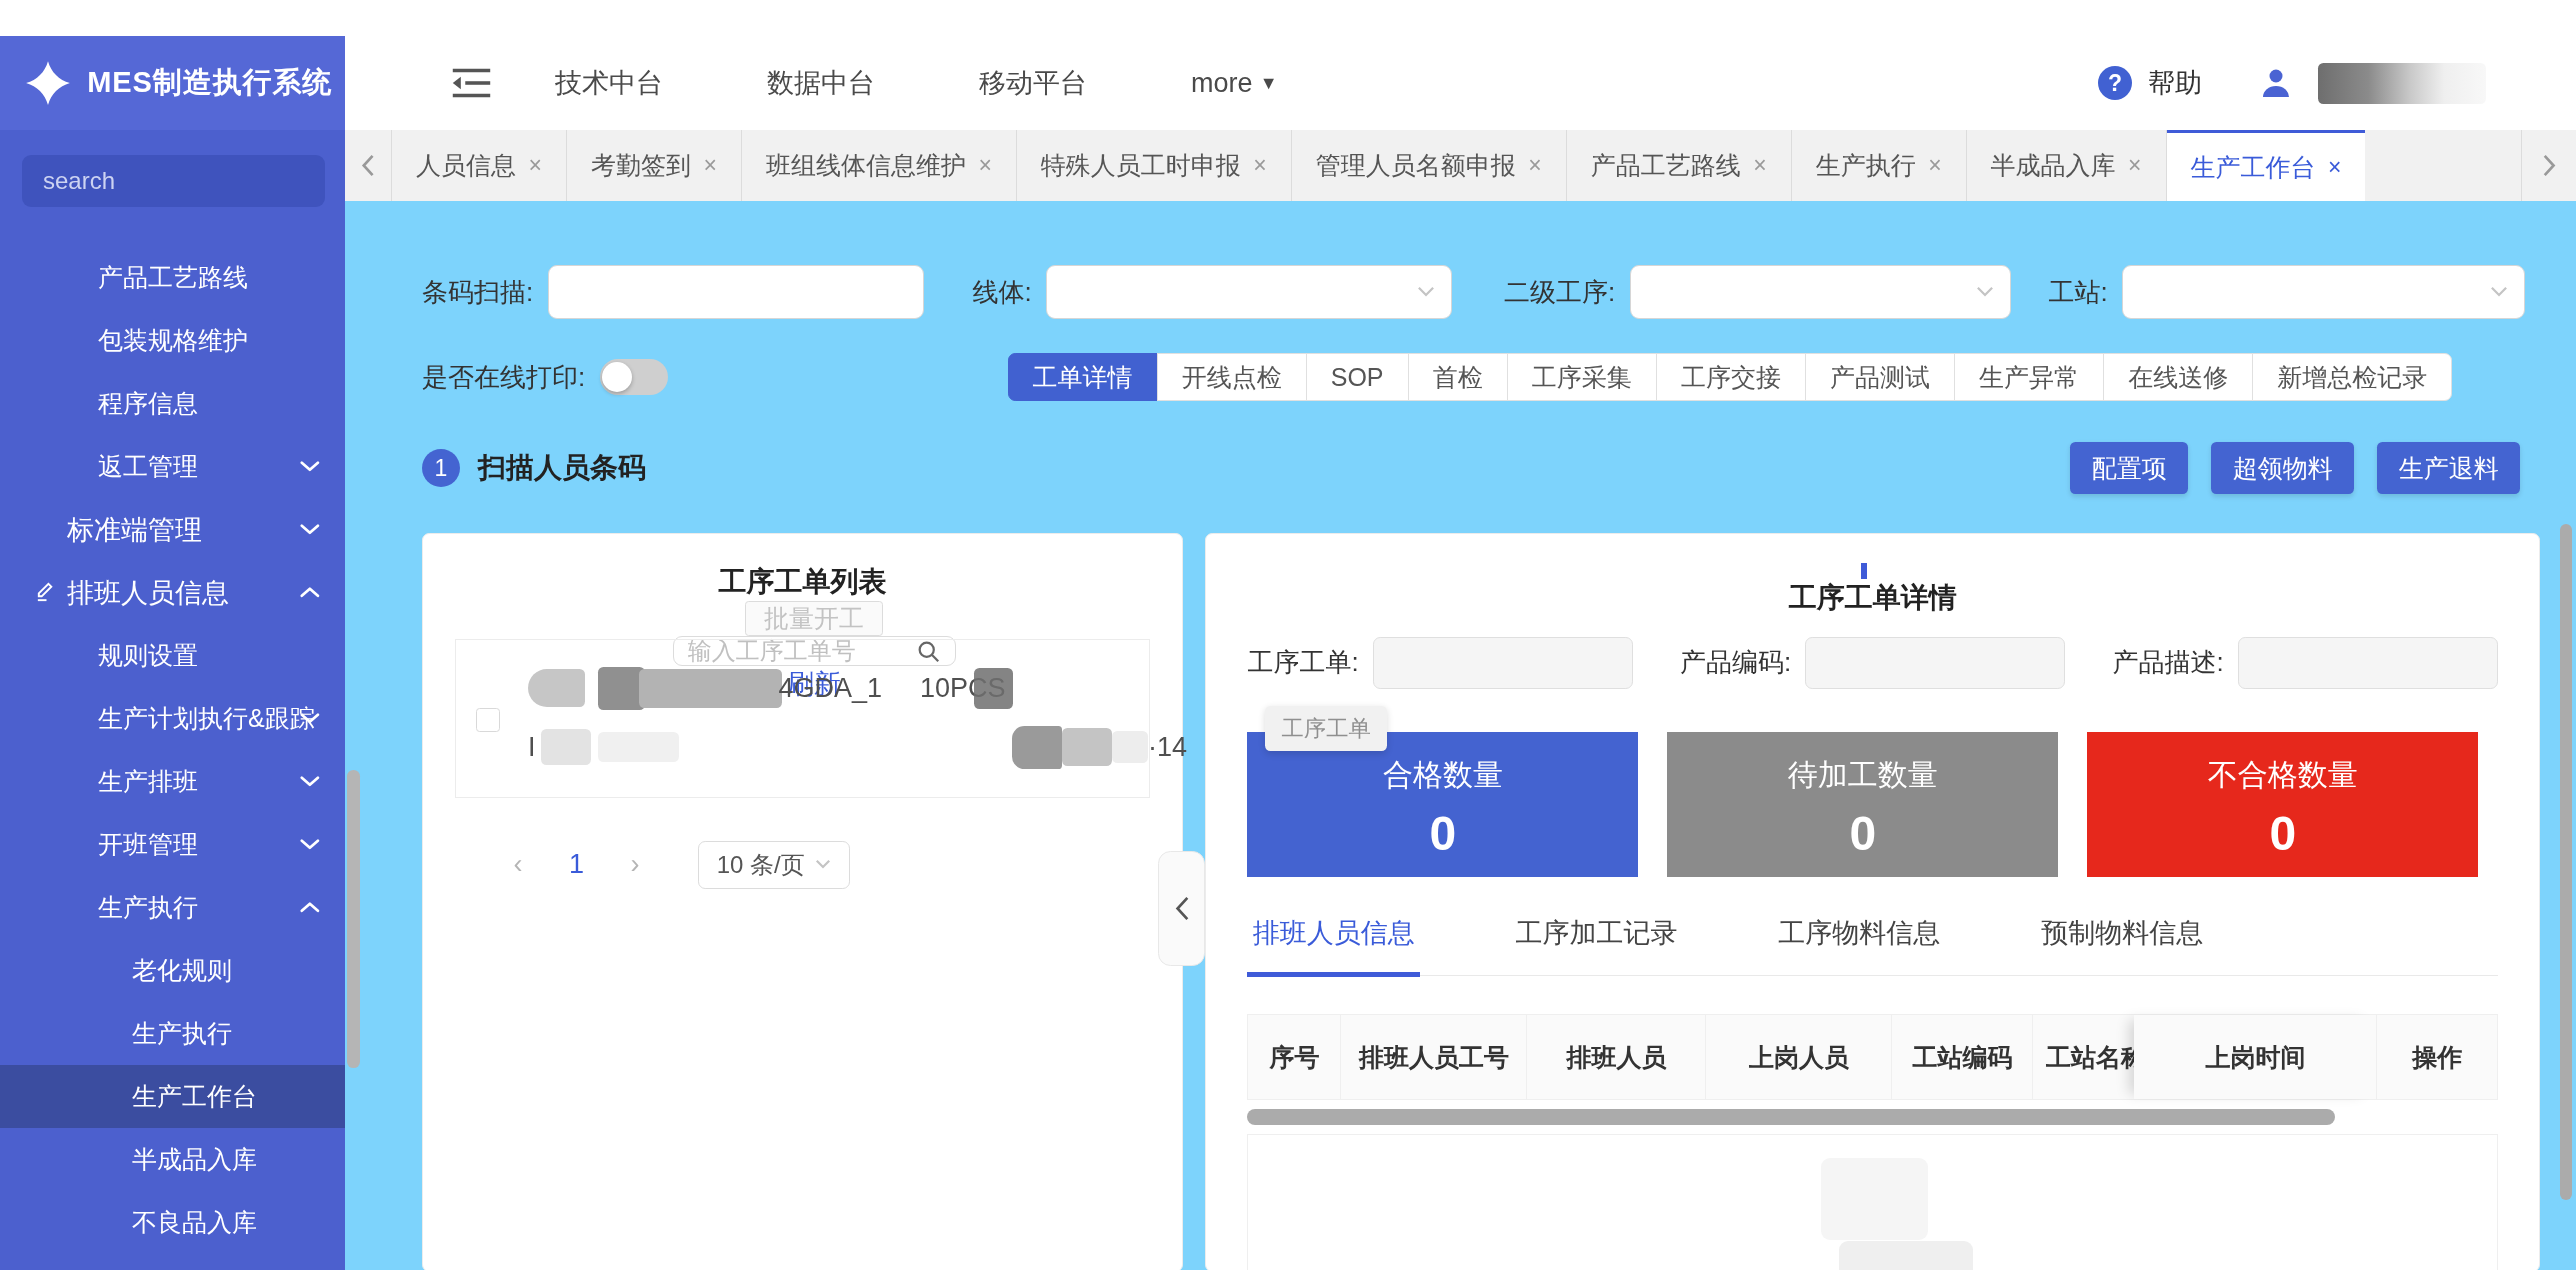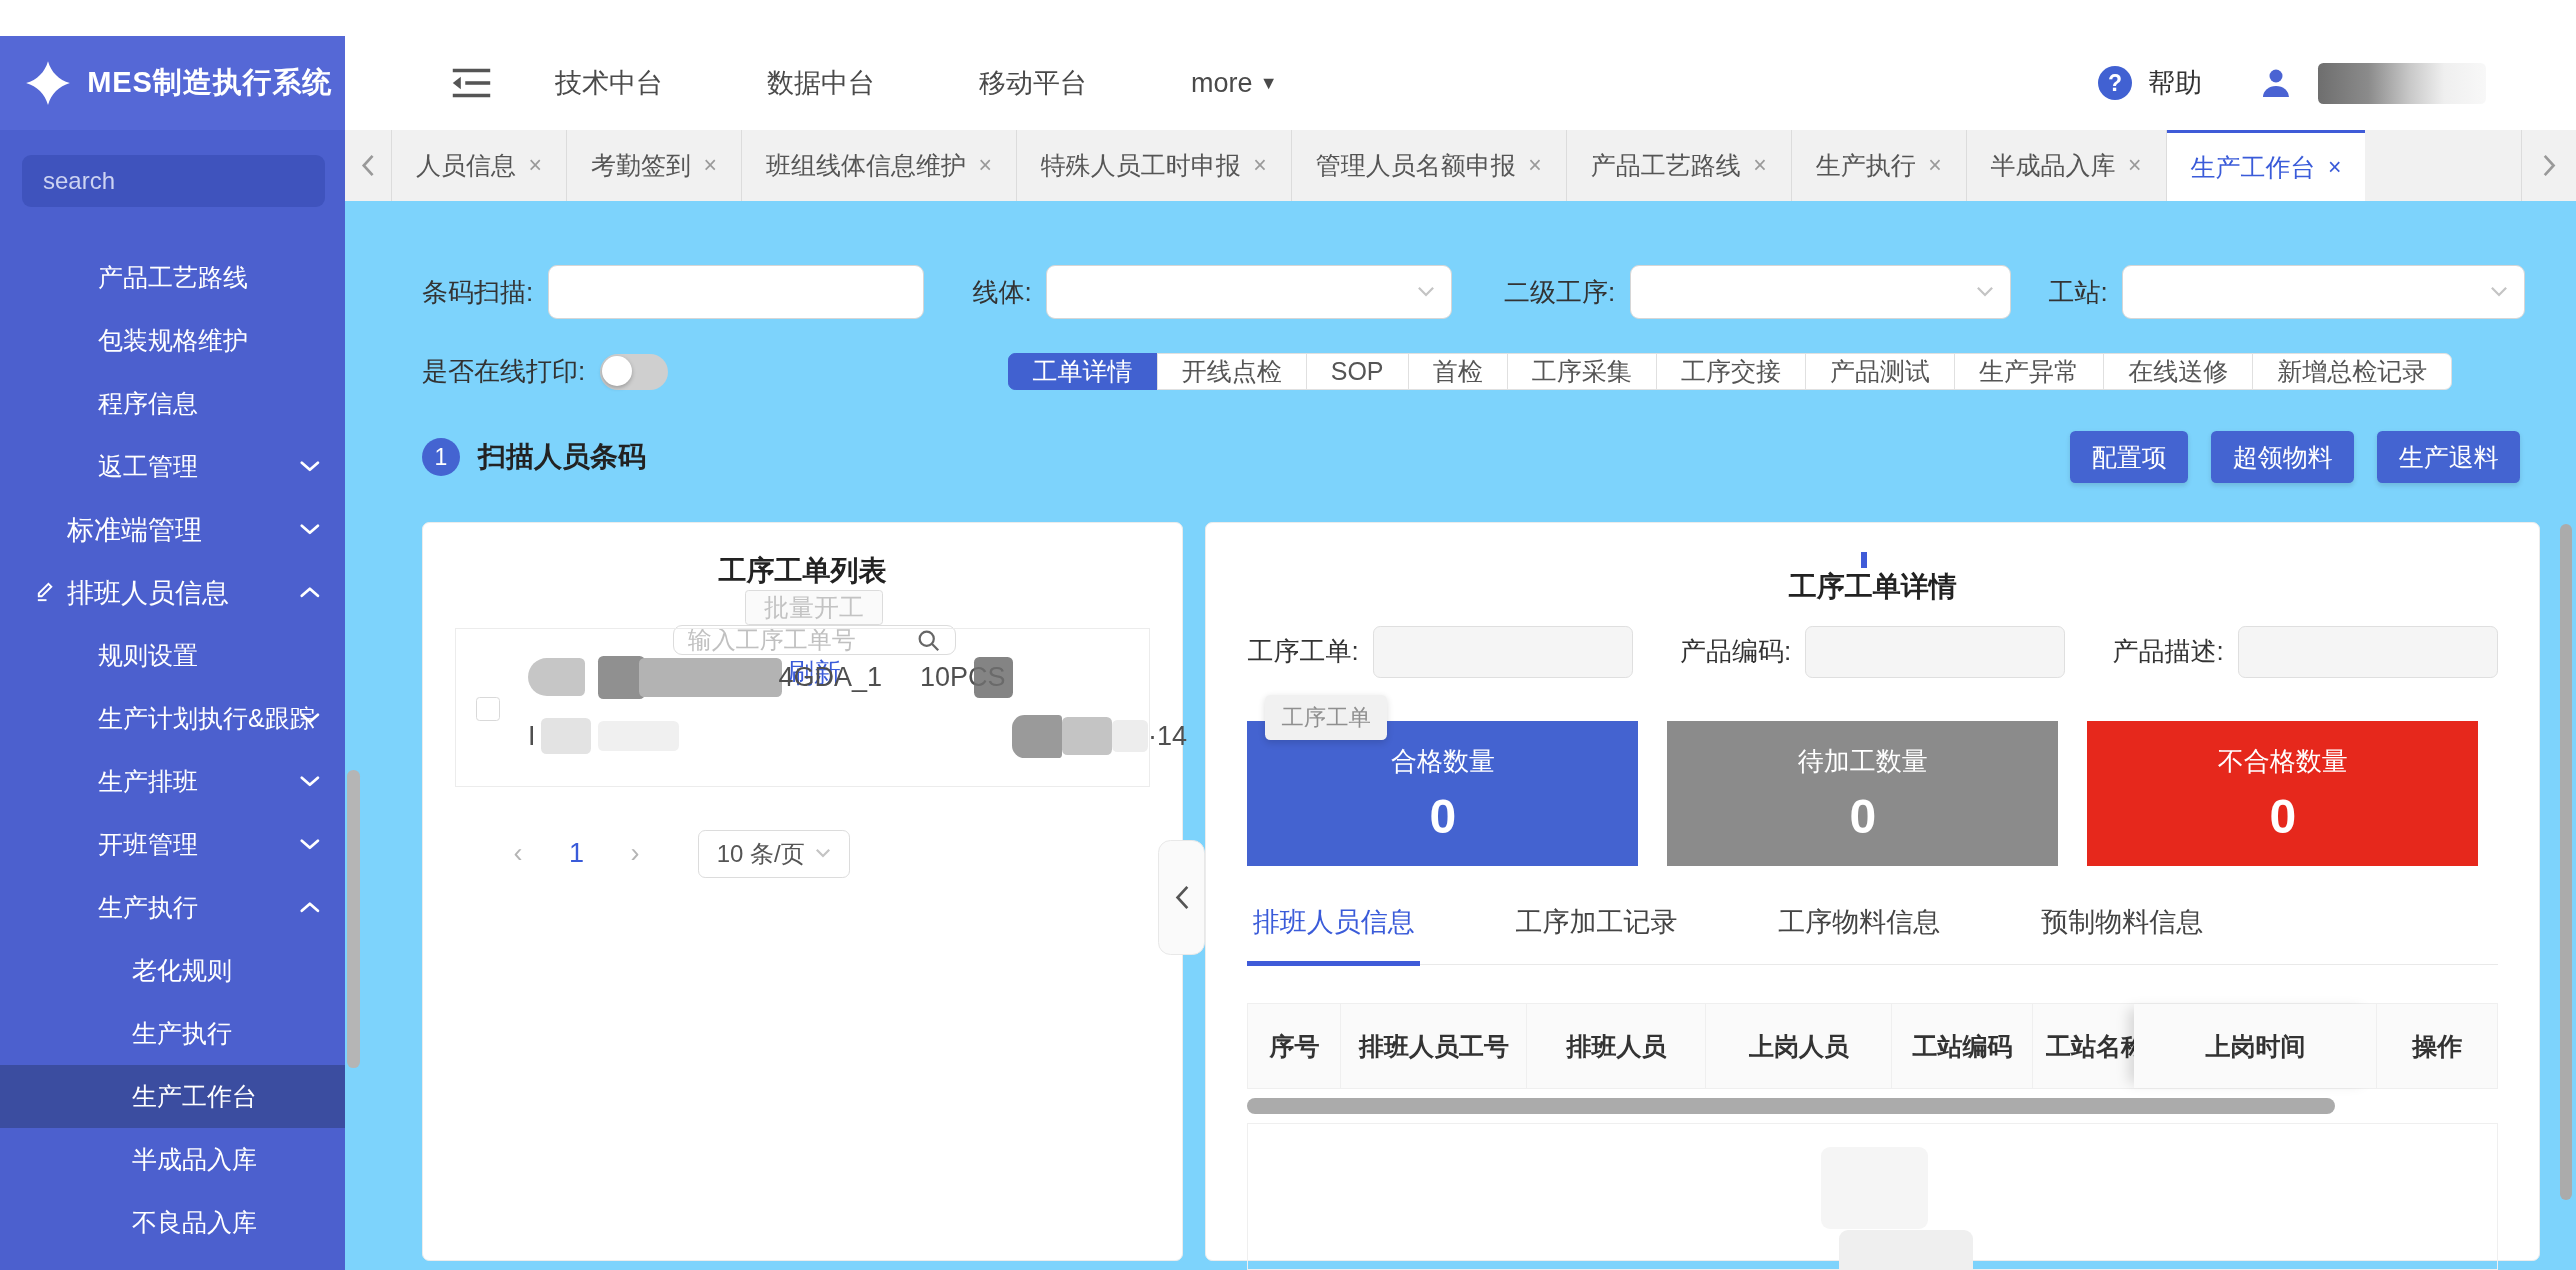--- a/index.html
+++ b/index.html
@@ -63,21 +63,21 @@
     display:flex; align-items:center; justify-content:flex-end; padding:0 16px; cursor:pointer; }
   .fsel.w1{ width:406px; margin-right:52px;} .fsel.w2{ width:381px; margin-right:38px;} .fsel.w3{ width:403px;}
   .gap1{ margin-left:49px;}
   .filter-row .grp { display:flex; align-items:center; }
 
   .row2 { margin-top:34px; display:flex; align-items:center; }
   .toggle { width:68px; height:36px; border-radius:18px; background:#cfcfcf; position:relative; cursor:pointer; }
   .toggle .knob { position:absolute; left:2.7px; top:2.7px; width:30px; height:30px; border-radius:50%;
     background:#fff; box-shadow:0 1.8px 4.5px rgba(0,0,0,.25); }
   .seg { display:flex; margin-left:340px; }
-  .seg .sbtn { height:37px; display:flex; align-items:center; padding:0 24px; font-size:25px; color:#555;
+  .seg .sbtn { height:48px; display:flex; align-items:center; padding:0 24px; font-size:25px; color:#555;
     background:#fff; border:0.9px solid #e0e0e0; margin-left:-0.9px; cursor:pointer; white-space:nowrap; }
   .seg .sbtn:first-child { border-radius:7.2px 0 0 7.2px; margin-left:0; }
   .seg .sbtn:last-child { border-radius:0 7.2px 7.2px 0; }
   .seg .sbtn.active { background:#4161d0; border-color:#4161d0; color:#fff; }
 
   .step-row { margin-top:41px; display:flex; align-items:center; }
   .step-circle { width:38px; height:38px; border-radius:50%; background:#4464d1; color:#fff; font-size:23px;
     display:flex; align-items:center; justify-content:center; margin-right:18px; }
   .step-label { font-size:28px; font-weight:bold; color:#222; }
   .actions { margin-left:auto; display:flex; gap:23px; margin-right:10.7px; }
@@ -121,21 +121,21 @@
   .fields { margin-top:19.7px; display:flex; align-items:center; }
   .fld { display:flex; align-items:center; }
   .fld + .fld { margin-left:47px; }
   .dinput { width:260px; height:52px; background:#f5f5f5; border:0.9px solid #dfdfdf; border-radius:7.2px; }
 
   .wo-tag { position:absolute; left:59px; top:172px; background:#f1f1f1; border-radius:5.4px; padding:7.2px 16px;
     color:#8f8f8f; font-size:22.4px; box-shadow:0 2.7px 7.2px rgba(0,0,0,.14); z-index:2; }
 
   .stats { margin-top:43px; display:flex; gap:29px; padding-right:19.7px; }
   .stat { flex:1; height:145px; color:#fff; text-align:center; }
-  .stat .slabel { font-size:26px; margin-top:23px; }
+  .stat .slabel { font-size:30px; margin-top:23px; }
   .stat .sval { font-size:48px; font-weight:bold; margin-top:10.7px; }
   .stat.blue { background:#4463d0; } .stat.grey { background:#8b8b8b; } .stat.red { background:#e6281c; }
 
   .rtabs { margin-top:38px; display:flex; border-bottom:1.8px solid #e9e9e9; }
   .rtab { font-size:27px; color:#444; padding:0 5.4px 21.5px 5.4px; margin-right:90px; cursor:pointer; }
   .rtab.active { color:#3a5bd9; border-bottom:5.4px solid #3f5bd8; margin-bottom:-1.8px; }
 
   .thead { margin-top:38px; display:flex; height:86px; background:#fafafa; border:0.9px solid #efefef; }
   .th { display:flex; align-items:center; justify-content:center; font-size:25px; font-weight:bold; color:#333;
     border-right:0.9px solid #efefef; white-space:nowrap; overflow:hidden; }

